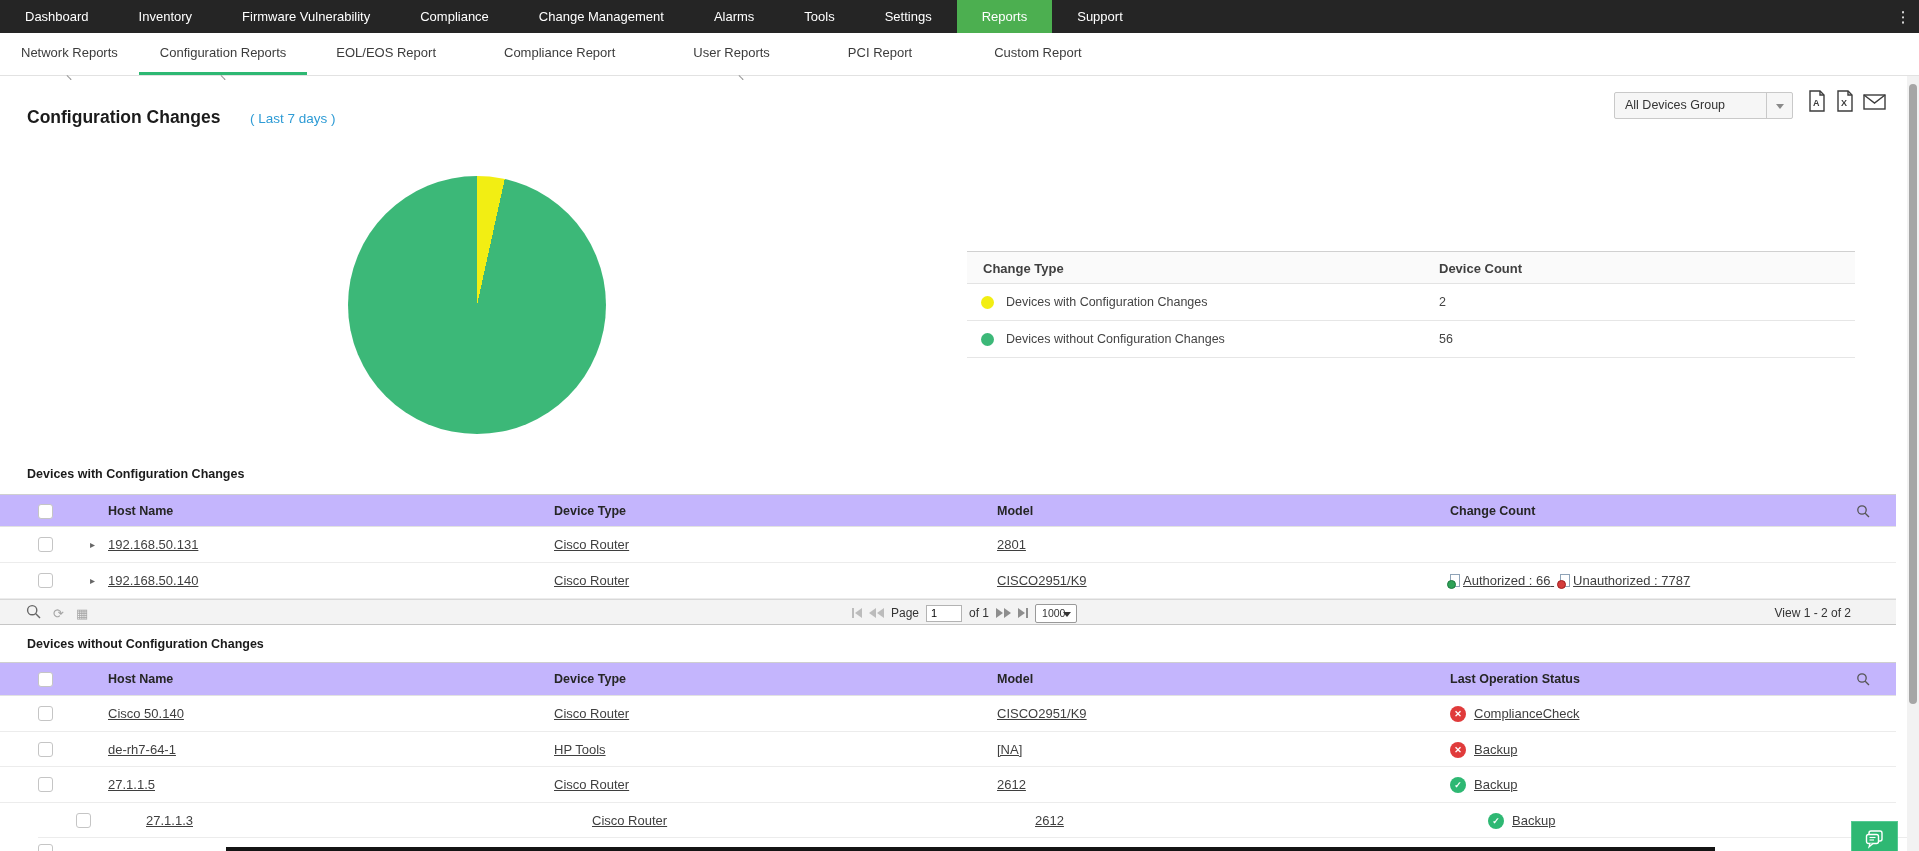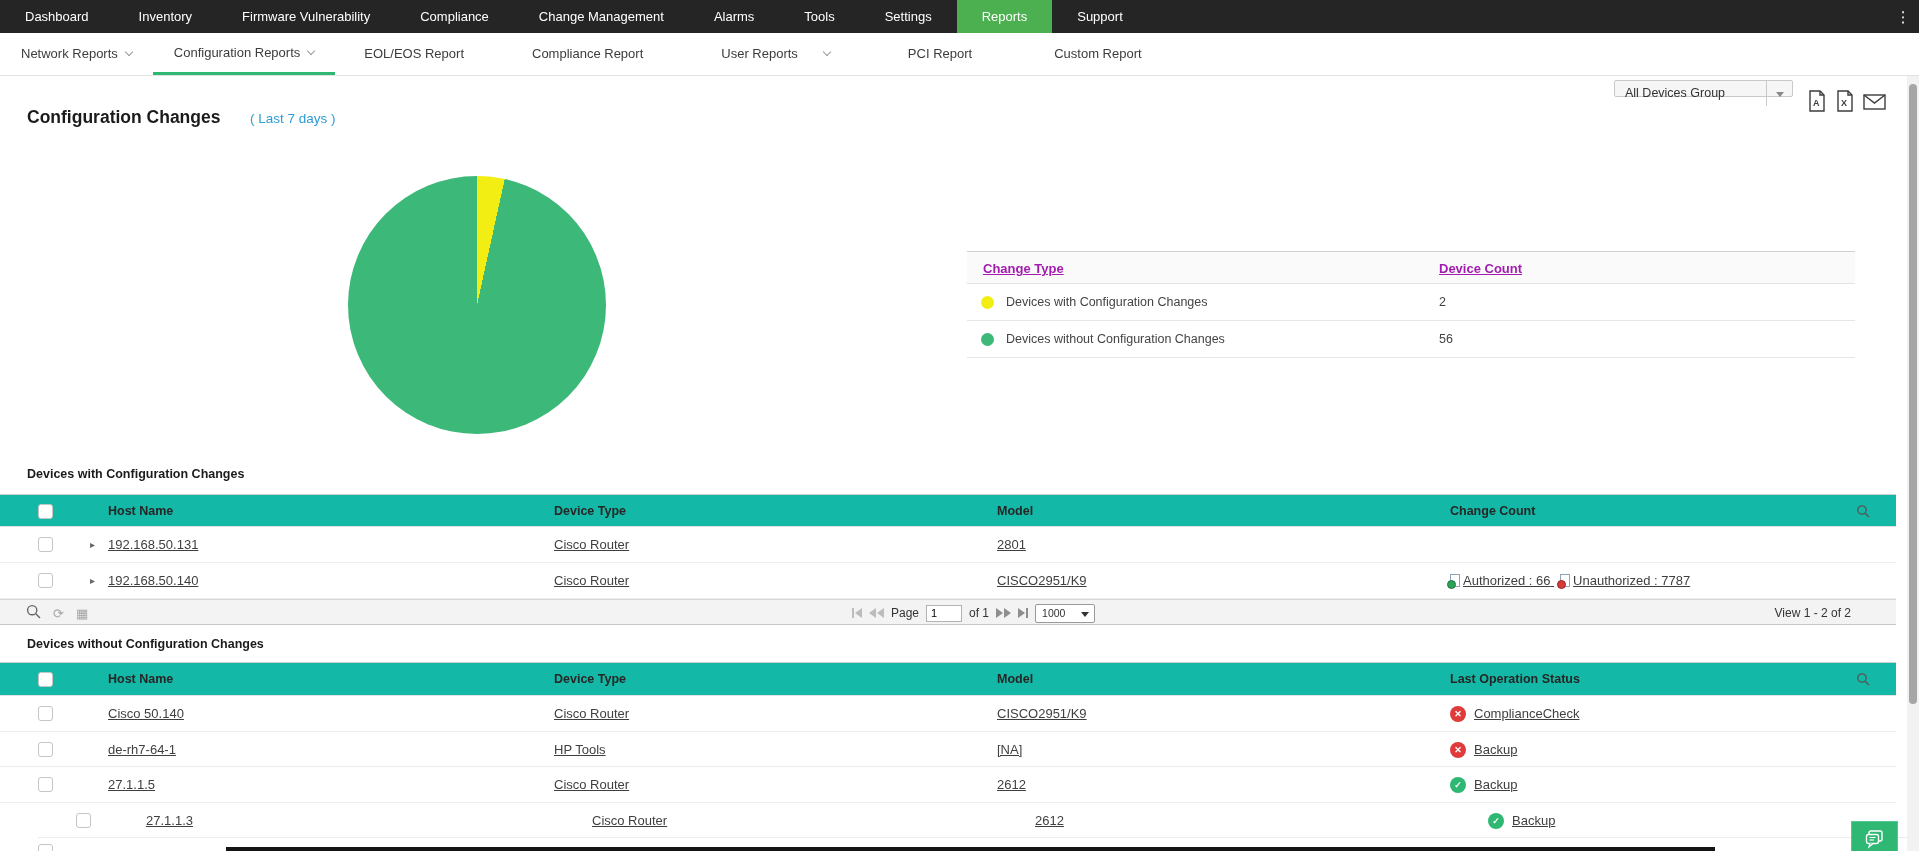--- a/index.html
+++ b/index.html
@@ -8,54 +8,54 @@
          font-family:"Liberation Sans", sans-serif; color:#3f3f3f; }
 
   
   .topnav { position:absolute; top:0; left:0; width:1919px; height:33px; background:#252525; display:flex; align-items:stretch; }
   .topnav .item { color:#fff; font-size:13px; line-height:33px; padding:0 25px; cursor:pointer; white-space:nowrap; }
   .topnav .item.active { background:#4caf50; }
   .kebab { position:absolute; right:8px; top:0; width:16px; height:33px; color:#fff; font-size:15px; line-height:33px; text-align:center; cursor:pointer; }
 
   
   .subnav { position:absolute; top:33px; left:0; width:1919px; height:43px; background:#fff; border-bottom:1px solid #e2e2e2; display:flex; }
-  .subnav .item { font-size:13px; color:#3c3c3c; line-height:40px; padding:0 21px; cursor:pointer; white-space:nowrap; display:flex; align-items:center; gap:8px; }
+  .subnav .item { font-size:13px; color:#3c3c3c; line-height:40px; padding:0 21px; cursor:pointer; white-space:nowrap; display:flex; align-items:center; gap:8px;flex-direction:column; }
   .subnav .item.active { border-bottom:3px solid #2eb873; }
   .chev { width:6px; height:6px; border-right:1.5px solid #9a9a9a; border-bottom:1.5px solid #9a9a9a; transform:rotate(45deg); margin-top:-4px; display:inline-block; }
   .ml8{margin-left:8px;} .ml26{margin-left:26px;} .ml36{margin-left:36px;} .ml40{margin-left:40px;}
   .gapchev{margin-left:18px;}
 
   
   .page-title { position:absolute; left:27px; top:107px; font-size:17.5px; font-weight:700; color:#1b1b1b; }
   .period { position:absolute; left:250px; top:111px; font-size:13.5px; color:#2d9bd5; cursor:pointer; }
 
-  .group-select { position:absolute; left:1614px; top:80px; width:179px; height:17px; background:#f6f6f6; border:1px solid #c9c9c9; border-radius:2px; cursor:pointer;padding-left:9px; }
+  .group-select { position:absolute; left:1614px; top:92px; width:179px; height:27px; background:#f6f6f6; border:1px solid #c9c9c9; border-radius:2px; cursor:pointer;padding-left:9px; }
   .group-select .txt { position:absolute; left:10px; top:0; line-height:25px; font-size:12.5px; color:#333; }
   .group-select .arrow-box { position:absolute; right:0; top:0; width:26px; height:25px; border-left:1px solid #c9c9c9; }
   .tri-down { position:absolute; left:9px; top:11px; width:0; height:0; border-left:4px solid transparent; border-right:4px solid transparent; border-top:5px solid #8a8a8a; }
   .exp-icon { position:absolute; top:89px; width:24px; height:25px; cursor:pointer; }
 
   
   .pie { position:absolute; left:348px; top:176px; width:258px; height:258px; border-radius:50%; }
 
   
   .legend { position:absolute; left:967px; top:251px; width:888px; }
   .legend .lhead { position:relative; height:33px; background:#fafafa; border-top:1px solid #d0d0d0; border-bottom:1px solid #e3e3e3; }
   .legend .lrow { position:relative; height:37px; border-bottom:1px solid #e6e6e6; }
-  .legend .h { font-size:13px; font-weight:700; color:#a21caf; line-height:33px; position:absolute;text-decoration:underline; }
+  .legend .h { font-size:13px; font-weight:700; color:#404040; line-height:33px; position:absolute; }
   .legend .v { font-size:12.5px; color:#444; line-height:37px; position:absolute; }
   .dot { position:absolute; left:14px; top:12px; width:13px; height:13px; border-radius:50%; }
   .l-label{ left:39px; } .l-count{ left:458px;margin-left:14px; }
 
   
   .sec-title { position:absolute; left:27px; font-size:12.5px; font-weight:700; color:#1b1b1b; }
 
   
   .thead, .trow { position:absolute; left:0; width:1896px; }
-  .thead { height:33px; background:#14b8a6; border-top:1px solid #cfcfcf; border-bottom:1px solid #e2e2e2;padding-left:12px; }
+  .thead { height:33px; background:#c4b5fd; border-top:1px solid #cfcfcf; border-bottom:1px solid #e2e2e2;padding-left:12px; }
   .thead .h { position:absolute; font-size:12.5px; font-weight:700; color:#262626; line-height:33px; }
   .trow { height:36px; border-bottom:1px solid #ececec; background:#fff; }
   .trow .cell { position:absolute; font-size:13px; color:#3f3f3f; line-height:36px; white-space:nowrap;text-decoration:underline; }
   .c-host{left:108px;} .c-type{left:554px;} .c-model{left:997px;} .c-last{left:1450px;}
   .checkbox { position:absolute; left:38px; width:15px; height:15px; border:1px solid #c5c5c5; border-radius:3px; background:#fff; cursor:pointer; }
   .thead .checkbox{ top:9px; } .trow .checkbox{ top:10px; }
   .expander { position:absolute; left:90px; top:0; line-height:36px; font-size:10px; color:#666; cursor:pointer; }
   .search-ic { position:absolute; left:1856px; top:9px; cursor:pointer; }
 
   .doc { display:inline-block; width:10px; height:13px; border:1px solid #8fa3b7; background:#fff; position:relative; vertical-align:-2px; margin-right:3px; }
@@ -73,21 +73,21 @@
   .pager { position:absolute; left:0; top:599px; width:1896px; height:26px; background:#f3f3f3; border-top:1px solid #d8d8d8; border-bottom:1px solid #c6c6c6; }
   .pager .lefticons { position:absolute; left:26px; top:0; height:26px; display:flex; align-items:center; gap:12px; }
   .pager .glyph { color:#a5a5a5; font-size:13px; cursor:pointer; }
   .pager-center { position:absolute; left:852px; top:0; height:26px; display:flex; align-items:center; gap:7px; font-size:12px; color:#333; }
   .pgbtn { display:flex; align-items:center; gap:1px; cursor:pointer; }
   .tl { width:0; height:0; border-top:5px solid transparent; border-bottom:5px solid transparent; border-right:7px solid #bcbcbc; }
   .tr { width:0; height:0; border-top:5px solid transparent; border-bottom:5px solid transparent; border-left:7px solid #8e8e8e; }
   .bar-l { width:2px; height:10px; background:#bcbcbc; }
   .bar-r { width:2px; height:10px; background:#8e8e8e; }
   .page-input { width:36px; height:17px; border:1px solid #b3b3b3; font-size:11px; padding-left:4px; font-family:"Liberation Sans", sans-serif; }
-  .size-select { width:60px; height:19px; background:#fff; border:1px solid #999; border-radius:2px; position:relative; font-size:10.5px; line-height:17px; padding-left:6px; cursor:pointer; }
+  .size-select { width:42px; height:19px; background:#fff; border:1px solid #999; border-radius:2px; position:relative; font-size:10.5px; line-height:17px; padding-left:6px; cursor:pointer; }
   .size-select .tri-down { left:auto; right:5px; top:7px; border-top-color:#333; }
   .view-label { position:absolute; right:45px; top:0; line-height:26px; font-size:12px; color:#333; }
 
   
   .dark-strip { position:absolute; left:226px; top:847px; width:1489px; height:4px; background:#141414; }
   .chat-btn { position:absolute; left:1851px; top:821px; width:47px; height:36px; background:#2eb873; border:1px solid #55c993; cursor:pointer; }
   .chat-btn svg { position:absolute; left:13px; top:7px; }
 
   
   .scroll-track { position:absolute; left:1907px; top:76px; width:12px; height:775px; background:#f2f2f2; }

